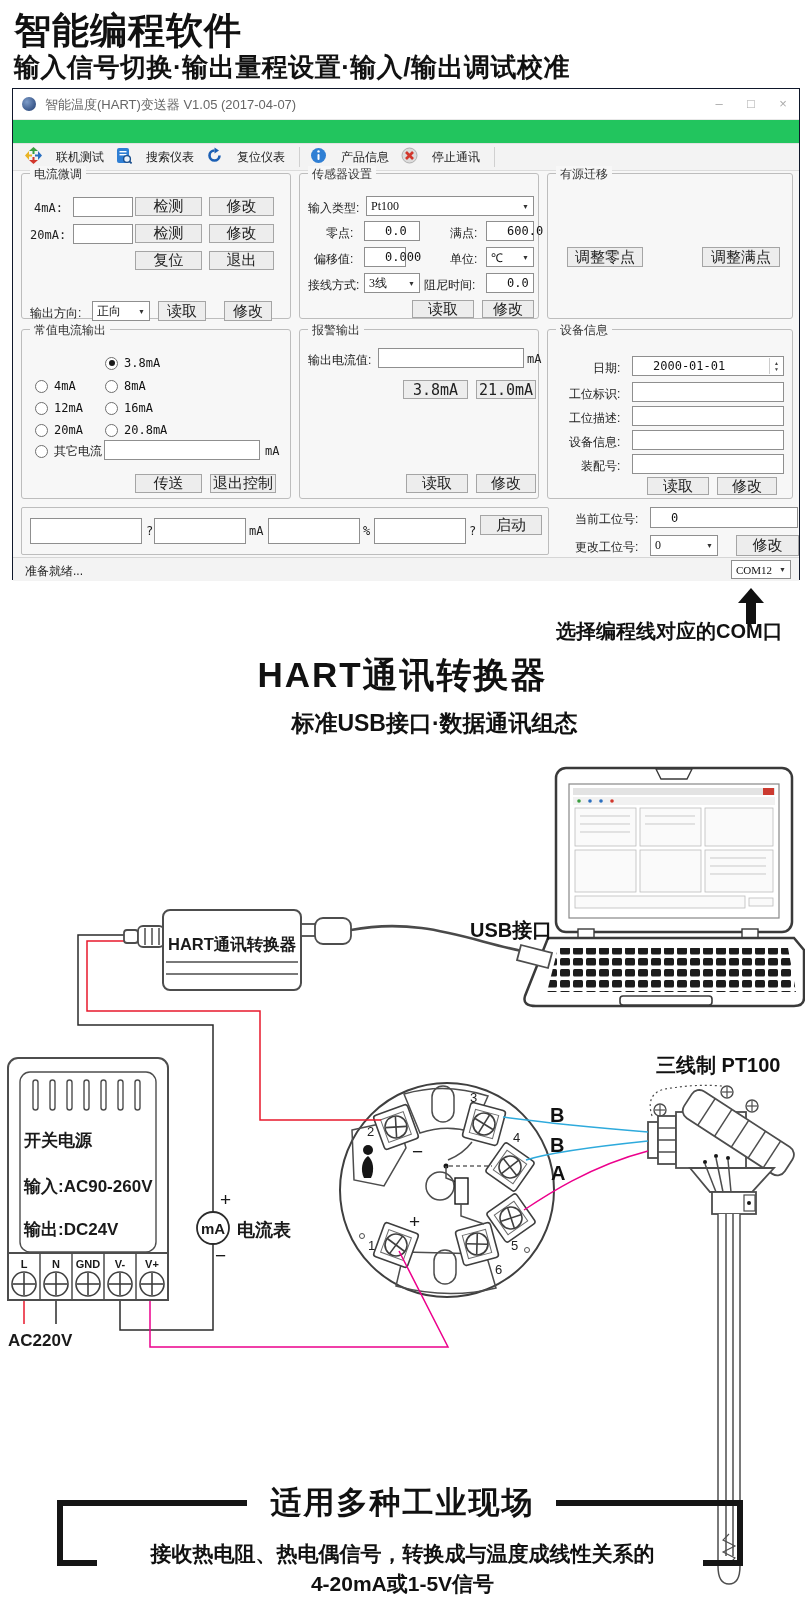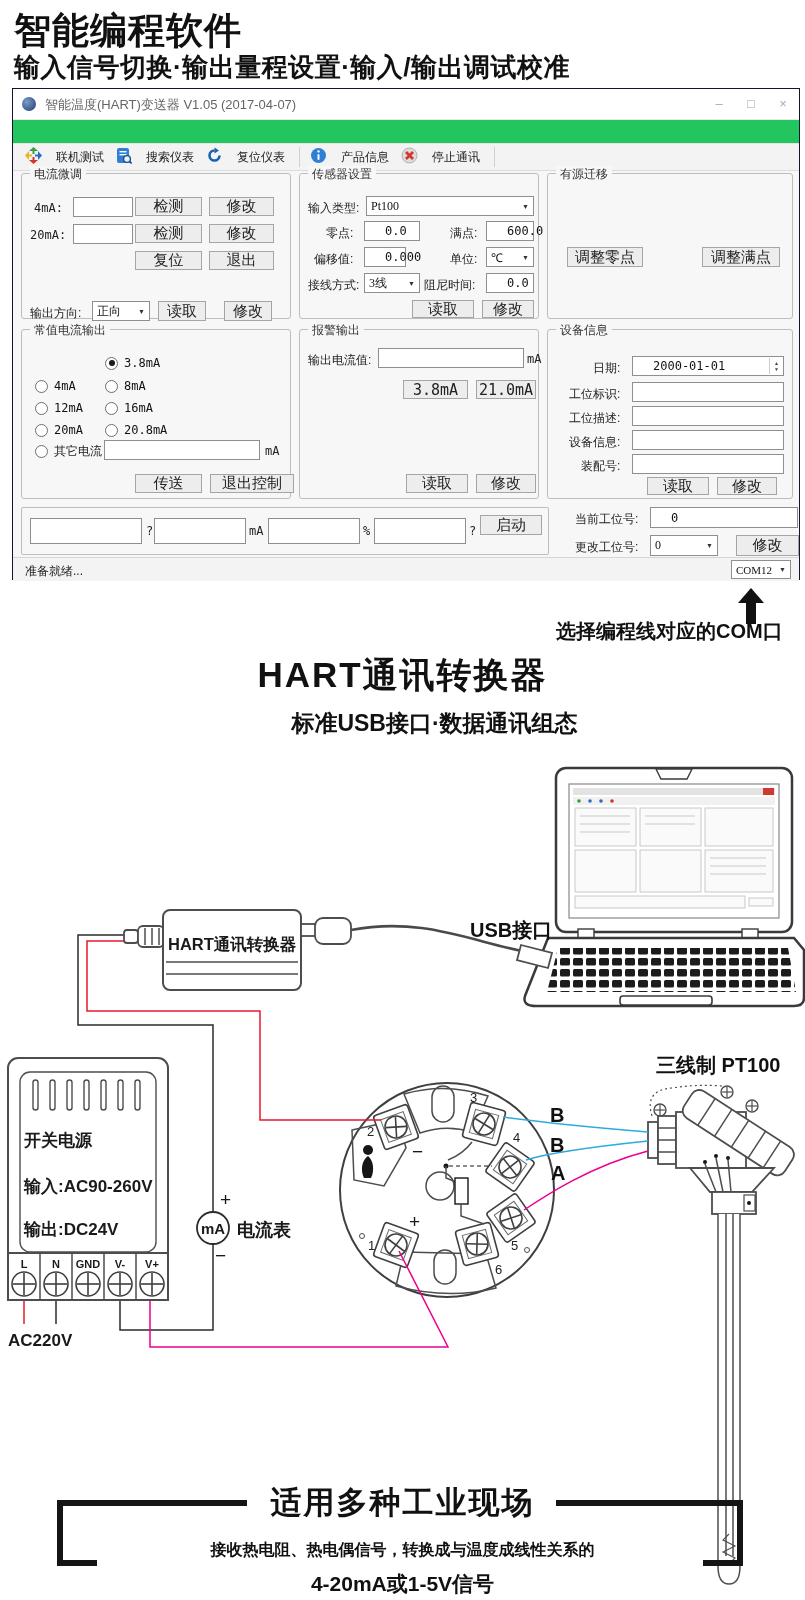--- a/index.html
+++ b/index.html
@@ -42,21 +42,21 @@
   .arr-head{left:738px;top:588px;width:0;height:0;border-left:13px solid transparent;border-right:13px solid transparent;border-bottom:15px solid #111;}
   .arr-stem{left:746px;top:602px;width:10px;height:22px;background:#111;}
   .com-hint{top:618px;left:556px;font-size:20px;font-weight:700;}
 
   .sec2-title{left:0;top:652px;width:100%;text-align:center;font-size:35px;font-weight:800;letter-spacing:2px;}
   .sec2-sub{left:0;top:708px;width:100%;text-align:center;font-size:23px;font-weight:700;margin-left:32px;}
 
   
   .fseg{background:#151515;}
   .f-title{left:0;top:1482px;width:100%;text-align:center;font-size:31px;font-weight:800;letter-spacing:2px;}
-  .f-line1{left:0;top:1540px;width:100%;text-align:center;font-size:16px;font-weight:700;}
+  .f-line1{left:0;top:1540px;width:100%;text-align:center;font-size:21px;font-weight:700;}
   .f-line2{left:0;top:1570px;width:100%;text-align:center;font-size:21px;font-weight:700;}
 
   svg text{font-family:"Liberation Sans",sans-serif;}
   .t20{font-size:20px;font-weight:700;fill:#111;}
   .t18{font-size:18px;font-weight:600;fill:#1a1a1a;}
   .t17{font-size:17px;font-weight:600;fill:#1a1a1a;}
   .t15{font-size:15px;font-weight:600;fill:#1a1a1a;}
   .t13{font-size:13px;fill:#222;}
   .t11{font-size:11px;font-weight:700;fill:#1a1a1a;}
   .tpm{font-size:19px;font-weight:400;fill:#1a1a1a;}
@@ -213,21 +213,21 @@
           <span class="radio"></span>
           <span class="rlbl">20.8mA</span>
         </div>
       <div class="abs radio-row" style="left:13px;top:114px">
           <span class="radio"></span>
           <span class="lbl">其它电流</span>
         </div>
       <div class="abs inp" style="left:82px;top:110px;width:156px;height:20px"></div>
       <div class="abs lbl mono" style="left:243px;top:114px">mA</div>
       <div class="abs btn" style="left:113px;top:144px;width:67px;height:19px">传送</div>
-      <div class="abs btn" style="left:188px;top:144px;width:84px;height:19px">退出控制</div>
+      <div class="abs btn" style="left:188px;top:144px;width:66px;height:19px">退出控制</div>
     </div>
 
     <div class="abs gbox" style="left:286px;top:240px;width:240px;height:170px">
       <span class="glabel">报警输出</span>
       <div class="abs lbl" style="left:8px;top:22px">输出电流值:</div>
       <div class="abs inp" style="left:78px;top:18px;width:146px;height:20px"></div>
       <div class="abs lbl mono" style="left:227px;top:22px">mA</div>
       <div class="abs btn mono" style="left:103px;top:50px;width:65px;height:19px">3.8mA</div>
       <div class="abs btn mono" style="left:176px;top:50px;width:60px;height:19px">21.0mA</div>
       <div class="abs btn" style="left:106px;top:144px;width:62px;height:19px">读取</div>

